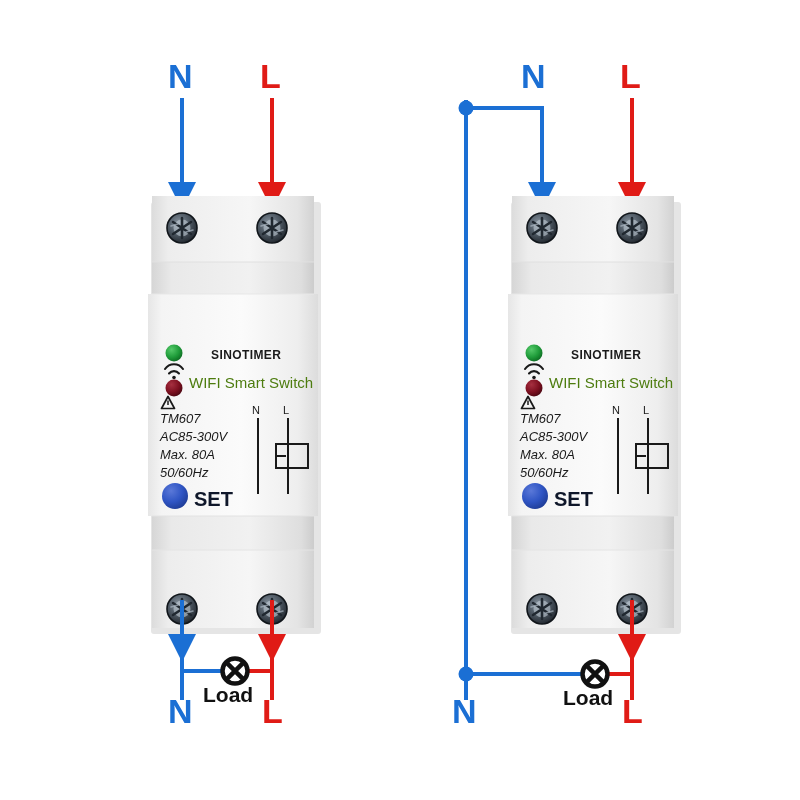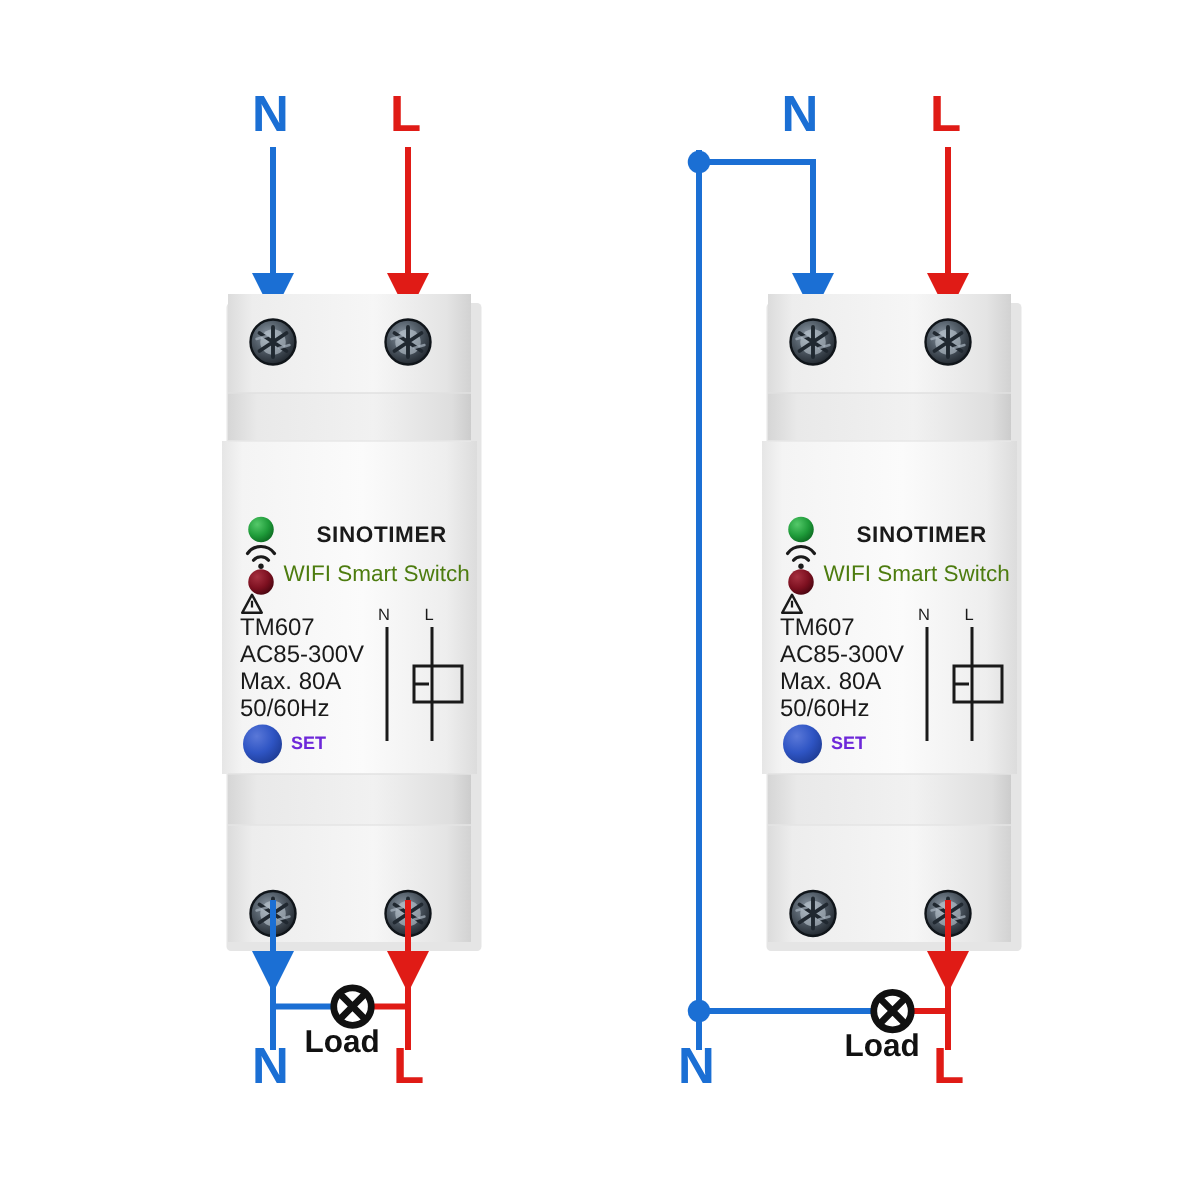--- a/index.html
+++ b/index.html
@@ -41,39 +41,40 @@
   }
   .rail-n { color: #1b6fd4; }
   .rail-l { color: #e01b16; }
   .load-text {
     font-size: 21px;
     font-weight: bold;
     color: #111111;
     text-align: center;
   }
   .brand {
-    font-size: 15px;
+    font-size: 12px;
     font-weight: bold;
     color: #1a1a1a;
     letter-spacing: 0.4px;
   }
   .product {
     font-size: 15px;
     font-weight: normal;
     color: #4d7c0f;
   }
   .spec {
-    font-size: 16px;
+    font-size: 13px;
     color: #1a1a1a;
     line-height: 15.5px;
+    font-style: italic;
   }
   .setlabel {
-    font-size: 12px;
-    font-weight: bold;
-    color: #6d28d9;
+    font-size: 20px;
+    font-weight: bold;
+    color: #0f172a;
   }
   .sym-letter {
     font-size: 11px;
     color: #1a1a1a;
     font-weight: normal;
   }
 </style>
 </head>
 <body>
 

